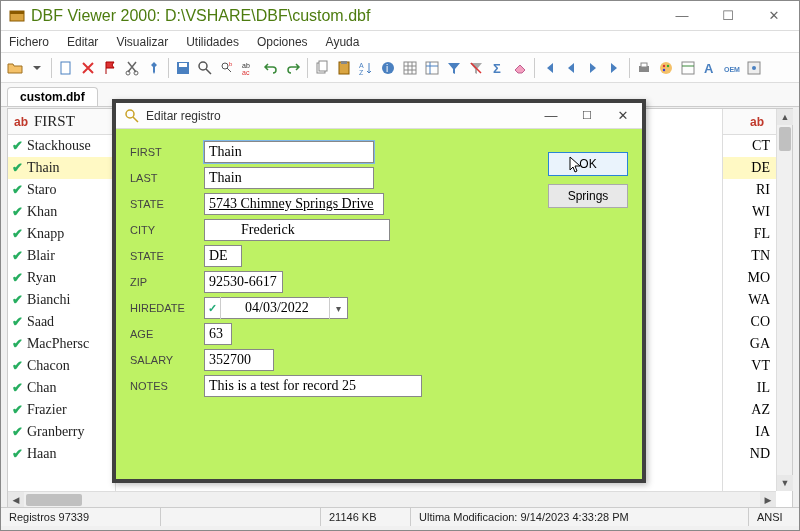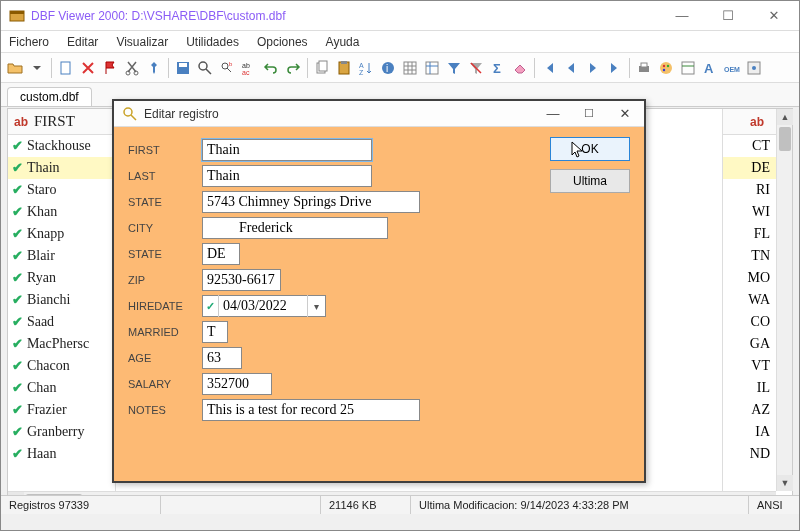--- a/index.html
+++ b/index.html
@@ -1,70 +1,70 @@
 <!DOCTYPE html>
 <html><head>
 <meta charset="utf-8">
 <style>
   * { box-sizing: border-box; }
   html, body { margin: 0; padding: 0; font-family: "Segoe UI", Tahoma, sans-serif; font-size: 12px; background: #fff; }
   .window { width: 800px; height: 531px; border: 1px solid #888; background: #f0f0f0; position: relative; overflow: hidden; }
   .titlebar { height: 30px; background: #fff; display: flex; align-items: center; padding: 0 2px 0 8px; border-bottom: 1px solid #ddd; }
   .title-icon { width: 16px; height: 16px; margin-right: 6px; }
-  .title-text { flex: 1; color: #8b5cf6; font-size: 12px; }
+  .title-text { flex: 1; color: #4d7c0f; font-size: 16px; }
   .title-btns { display: flex; }
   .title-btn { width: 46px; height: 28px; display: flex; align-items: center; justify-content: center; color: #666; font-size: 13px; }
   .menubar { height: 22px; background: #fff; display: flex; align-items: center; padding: 0 8px; gap: 18px; color: #333; border-bottom: 1px solid #e0e0e0; }
   .menubar span { cursor: default; }
   .toolbar { height: 30px; background: #fdfdfd; border-bottom: 1px solid #ddd; display: flex; align-items: center; padding: 0 4px; gap: 2px; overflow: hidden; }
   .tool { width: 20px; height: 20px; display: flex; align-items: center; justify-content: center; }
   .tool svg { width: 16px; height: 16px; }
   .sep { width: 1px; height: 20px; background: #ccc; margin: 0 2px; }
   .tabstrip { height: 24px; background: #f8f8f8; display: flex; align-items: flex-end; padding: 0 6px; border-bottom: 1px solid #ccc; }
-  .tab { background: #fff; border: 1px solid #ccc; border-bottom: none; padding: 2px 12px; border-radius: 4px 4px 0 0; font-size: 12px; }
+  .tab { background: #fff; border: 1px solid #ccc; border-bottom: none; padding: 2px 12px; border-radius: 4px 4px 0 0; font-size: 12px; font-weight: bold; }
   .grid-area { position: absolute; top: 107px; left: 0; right: 0; bottom: 20px; background: #fff; border: 1px solid #ccc; margin: 0 6px 2px 6px; }
   .left-col { position: absolute; left: 0; top: 0; bottom: 16px; width: 108px; border-right: 1px solid #ddd; }
   .col-header { height: 26px; border-bottom: 1px solid #ddd; display: flex; align-items: center; padding: 0 6px; background: #fafafa; }
   .ab-badge { color: #c0392b; font-weight: bold; margin-right: 6px; font-size: 12px; }
   .col-header-label { font-family: Georgia, serif; font-size: 15px; color: #222; }
   .rows { overflow: hidden; }
   .row { height: 22px; display: flex; align-items: center; padding: 0 4px; font-family: Georgia, serif; font-size: 14px; color: #222; }
   .row.highlight { background: #fff9c4; }
   .row .tick { color: #27ae60; font-weight: bold; margin-right: 4px; font-size: 13px; }
   .right-col { position: absolute; right: 16px; top: 0; bottom: 16px; width: 54px; border-left: 1px solid #ddd; }
   .right-col .col-header { justify-content: flex-end; }
   .rt-row { height: 22px; display: flex; align-items: center; justify-content: flex-end; padding: 0 6px; font-family: Georgia, serif; font-size: 14px; }
   .rt-row.highlight { background: #fff9c4; }
   .vscroll { position: absolute; right: 0; top: 0; bottom: 16px; width: 16px; background: #f0f0f0; border-left: 1px solid #ddd; }
   .vscroll .thumb { position: absolute; top: 18px; left: 2px; width: 12px; height: 24px; background: #c0c0c0; border-radius: 2px; }
   .vscroll .arrow { position: absolute; left: 0; width: 16px; height: 16px; background: #e8e8e8; display:flex; align-items:center; justify-content:center; color:#555; font-size:9px;}
   .hscroll { position: absolute; left: 0; right: 16px; bottom: 0; height: 16px; background: #f0f0f0; border-top: 1px solid #ddd; }
   .hscroll .thumb { position: absolute; left: 18px; top: 2px; height: 12px; width: 56px; background: #c0c0c0; border-radius: 2px; }
   .hscroll .arrow { position: absolute; top: 0; width: 16px; height: 16px; background:#e8e8e8; display:flex; align-items:center; justify-content:center; color:#555; font-size:9px;}
-  .statusbar { position: absolute; bottom: 16px; left: 0; right: 0; height: 19px; background: #f4f4f4; border-top: 1px solid #ccc; display: flex; align-items: center; font-size: 11px; color: #222; }
+  .statusbar { position: absolute; bottom: 4px; left: 0; right: 0; height: 19px; background: #f4f4f4; border-top: 1px solid #ccc; display: flex; align-items: center; font-size: 11px; color: #222; }
   .status-cell { border-right: 1px solid #ccc; padding: 0 8px; height: 100%; display: flex; align-items: center; }
   
-  .dialog { position: absolute; top: 98px; left: 111px; width: 534px; height: 384px; background: #fdba74; border: 2px solid #404040; box-shadow: 2px 2px 6px rgba(0,0,0,0.25); }
+  .dialog { position: absolute; top: 98px; left: 111px; width: 534px; height: 384px; background: #bef264; border: 4px solid #404040; box-shadow: 2px 2px 6px rgba(0,0,0,0.25); }
   .dlg-title { height: 26px; background: #fdfdfd; display: flex; align-items: center; padding: 0 4px 0 8px; border-bottom: 1px solid #ddd; }
   .dlg-title .ttl { flex: 1; color: #333; font-size: 12px; }
   .dlg-title .btns { display: flex; gap: 6px; }
   .dlg-tbtn { width: 30px; height: 22px; display: flex; align-items: center; justify-content: center; color: #444; font-size: 13px; }
   .dlg-tbtn.sq { font-size: 11px; }
   .dlg-body { padding: 10px 14px; position: relative; }
   .fld { display: flex; align-items: center; height: 26px; }
   .fld label { width: 74px; color: #444; font-size: 11px; }
   .fld input[type="text"] { border: 1px solid #888; background: #fff; font-family: Georgia, serif; font-size: 14px; padding: 1px 4px; height: 22px; }
   .fld .selected { border: 1px solid #2a84d6; outline: 1px solid #7fb8e8; }
   .date-wrap { display: flex; align-items: center; border: 1px solid #888; background: #fff; height: 22px; }
   .date-wrap .chk { width: 16px; height: 22px; display: flex; align-items: center; justify-content: center; color: #2a7; font-weight: bold; border-right: 1px solid #ccc; font-size:11px;}
-  .date-wrap .val { font-family: Georgia, serif; font-size: 14px; padding: 0 4px; width: 88px; }
+  .date-wrap .val { font-family: Georgia, serif; font-size: 14px; padding: 0 4px; width: 88px; margin-left: 20px; }
   .date-wrap .drop { width: 18px; height: 22px; border-left: 1px solid #ccc; display: flex; align-items: center; justify-content: center; color: #555; font-size:10px;}
   .dlg-btns { position: absolute; top: 36px; right: 14px; display: flex; flex-direction: column; gap: 8px; }
   .dlg-btn { width: 80px; height: 24px; background: #e8e8e8; border: 1px solid #aaa; display: flex; align-items: center; justify-content: center; font-size: 12px; position:relative;}
-  .dlg-btn.ok { border: 1px solid #2a84d6; background: #eaf3fc; }
+  .dlg-btn.ok { border: 1px solid #2a84d6; background: #eaf3fc; margin-top: 13px; }
   .cursor { position:absolute; left:20px; top:3px; pointer-events:none;}
 </style>
 </head>
 <body>
 
 <div class="window">
 
   <div class="titlebar">
     <svg class="title-icon" viewBox="0 0 16 16">
         <rect x="1" y="3" width="14" height="10" fill="#d9a441" stroke="#8a5a00"></rect>
@@ -443,21 +443,21 @@
       <div class="fld">
           <label>FIRST</label>
           <input class="selected" type="text" style="width: 170px;" value="Thain">
         </div>
       <div class="fld">
           <label>LAST</label>
           <input type="text" style="width: 170px;" value="Thain">
         </div>
       <div class="fld">
           <label>STATE</label>
-          <input type="text" style="width: 218px;" value="5743 Chimney Springs Drive">
+          <input type="text" style="width: 180px; text-decoration: underline;" value="5743 Chimney Springs Drive">
         </div>
       <div class="fld">
           <label>CITY</label>
           <input type="text" style="width: 186px; padding-left: 36px;" value="Frederick">
         </div>
       <div class="fld">
           <label>STATE</label>
           <input type="text" style="width: 38px;" value="DE">
         </div>
       <div class="fld">
@@ -466,42 +466,38 @@
         </div>
       <div class="fld">
           <label>HIREDATE</label>
         <div class="date-wrap">
           <div class="chk">✓</div>
           <div class="val">04/03/2022</div>
           <div class="drop">▾</div>
         </div>
       </div>
       <div class="fld">
-          <label>MARRIED</label>
-          <input type="text" style="width: 26px;" value="T">
-        </div>
-      <div class="fld">
           <label>AGE</label>
-          <input type="text" style="width: 40px;" value="63">
+          <input type="text" style="width: 28px;" value="63">
         </div>
       <div class="fld">
           <label>SALARY</label>
           <input type="text" style="width: 70px;" value="352700">
         </div>
       <div class="fld">
           <label>NOTES</label>
           <input type="text" style="width: 218px;" value="This is a test for record 25">
         </div>
     </div>
     <div class="dlg-btns">
       <div class="dlg-btn ok">
         <span>OK</span>
         <svg class="cursor" width="14" height="18" viewBox="0 0 14 18">
             <path d="M1 1l0 13 3-3 2 5 2-1-2-5 5 0z" fill="#fff" stroke="#000"></path>
           </svg>
       </div>
       <div class="dlg-btn">
-          <span>Ultima</span>
+          <span>Springs</span>
         </div>
     </div>
   </div>
 
 </div>
 
 </body></html>

